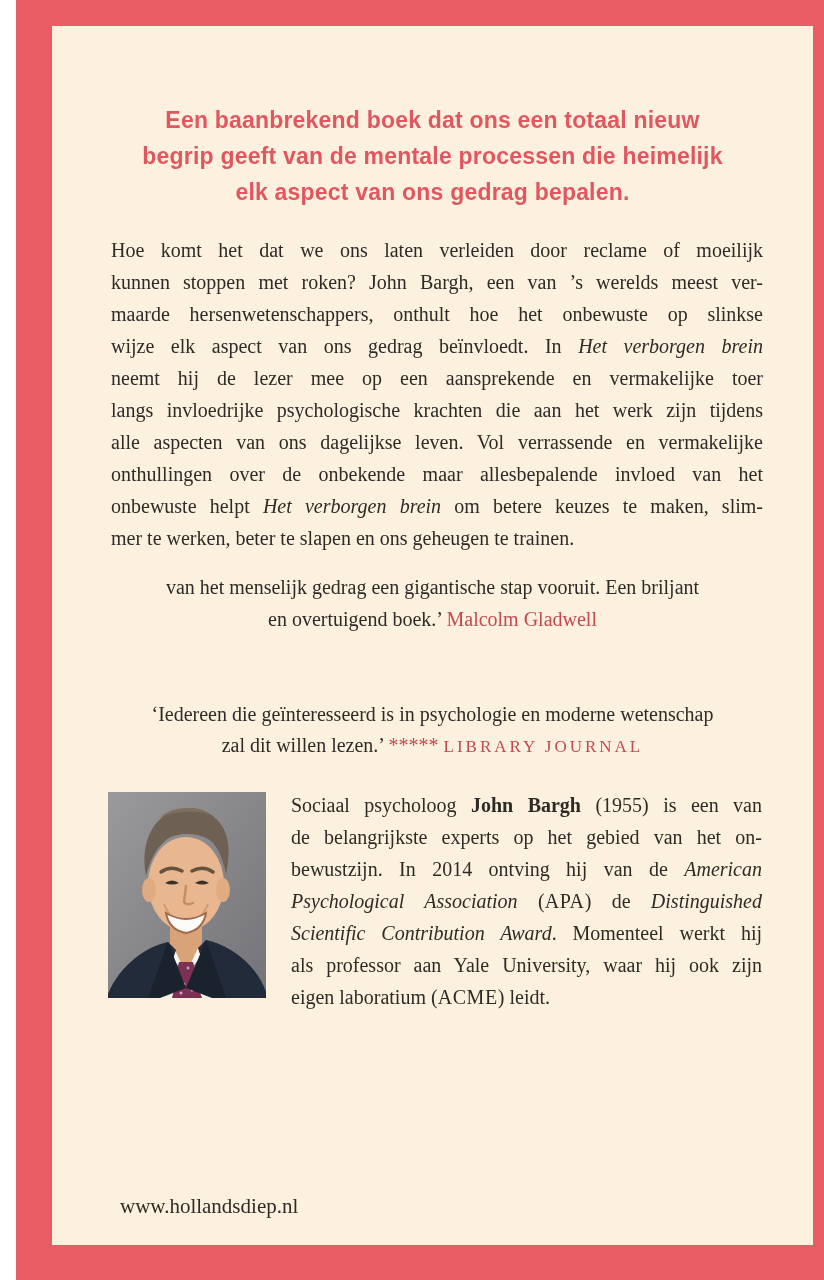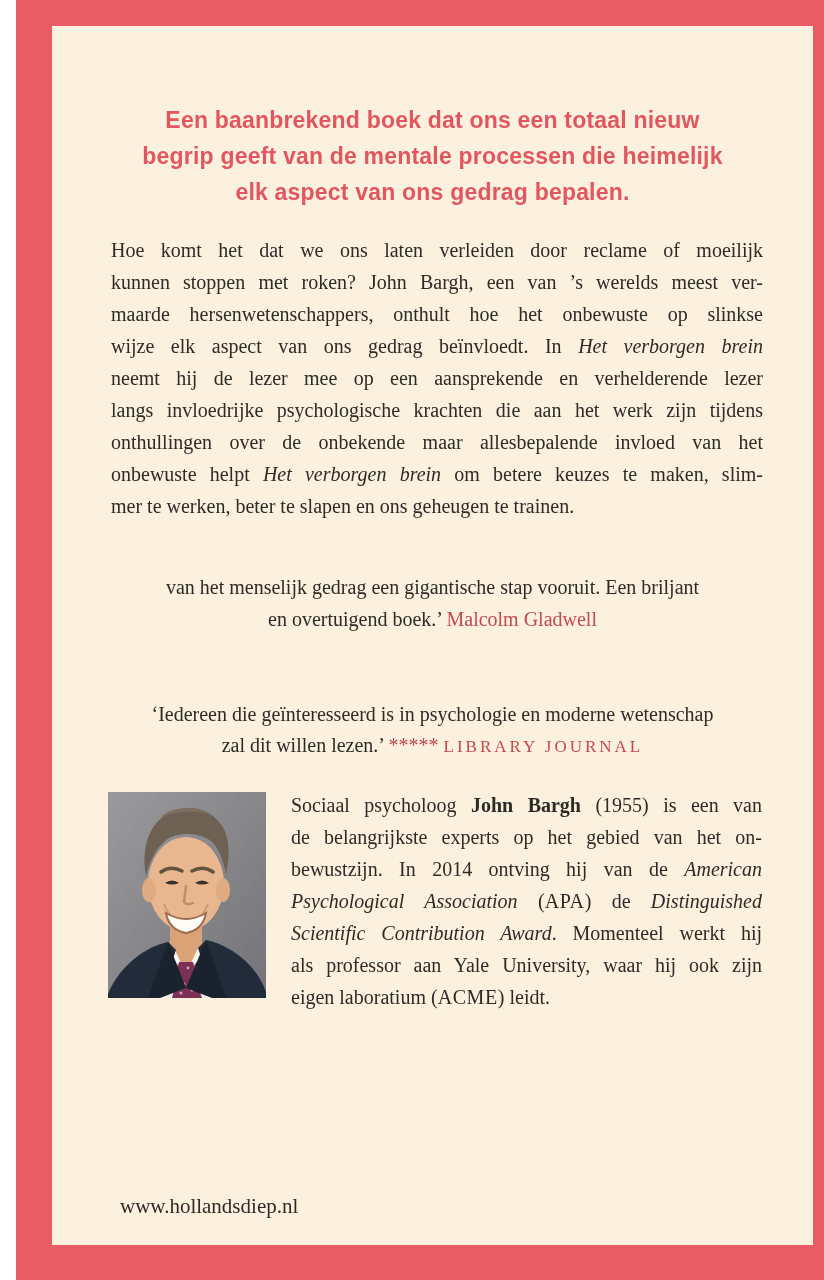--- a/index.html
+++ b/index.html
@@ -84,22 +84,23 @@
         <div class="line">Een baanbrekend boek dat ons een totaal nieuw</div>
         <div class="line">begrip geeft van de mentale processen die heimelijk</div>
         <div class="line">elk aspect van ons gedrag bepalen.</div>
       </div>
 
     <div class="body-text serif-block">
         <div class="line just">Hoe komt het dat we ons laten verleiden door reclame of moeilijk</div>
         <div class="line just">kunnen stoppen met roken? John Bargh, een van ’s werelds meest ver-</div>
         <div class="line just">maarde hersenwetenschappers, onthult hoe het onbewuste op slinkse</div>
         <div class="line just">wijze elk aspect van ons gedrag beïnvloedt. In <i>Het verborgen brein</i></div>
-        <div class="line just">neemt hij de lezer mee op een aansprekende en verhelderende lezer</div>
+        <div class="line just">neemt hij de lezer mee op een aansprekende en vermakelijke toer</div>
         <div class="line just">langs invloedrijke psychologische krachten die aan het werk zijn tijdens</div>
+        <div class="line just">alle aspecten van ons dagelijkse leven. Vol verrassende en vermakelijke</div>
         <div class="line just">onthullingen over de onbekende maar allesbepalende invloed van het</div>
         <div class="line just">onbewuste helpt <i>Het verborgen brein</i> om betere keuzes te maken, slim-</div>
         <div class="line last">mer te werken, beter te slapen en ons geheugen te trainen.</div>
       </div>
 
     <div class="quote q1 serif-block">
         <div class="line">van het menselijk gedrag een gigantische stap vooruit. Een briljant</div>
         <div class="line">en overtuigend boek.’ <span class="red">Malcolm Gladwell</span></div>
       </div>
 

